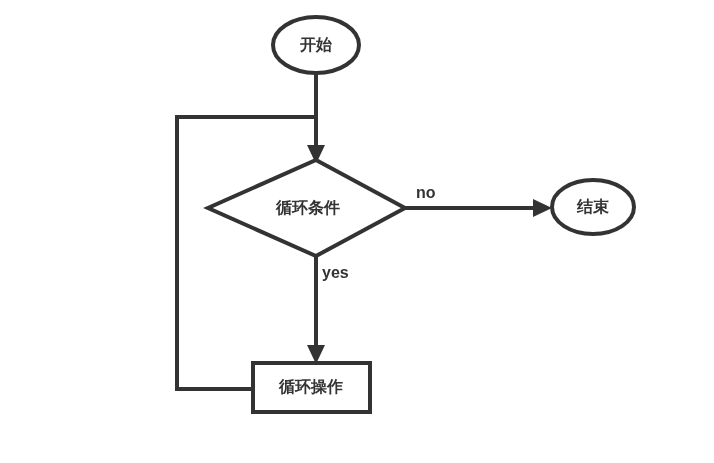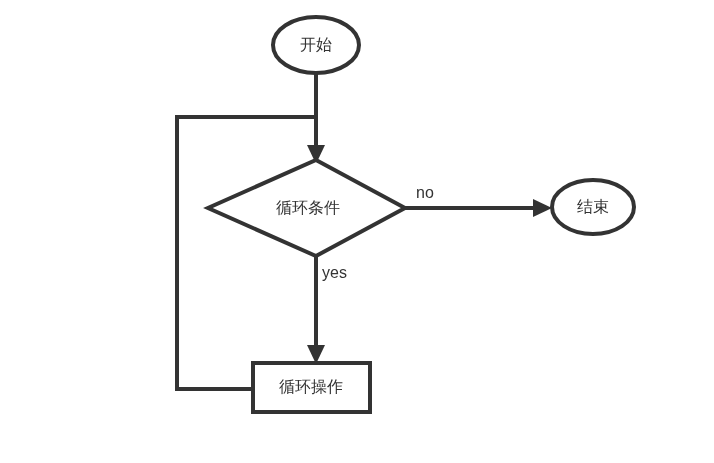--- a/index.html
+++ b/index.html
@@ -11,20 +11,21 @@
     width: 714px;
     height: 463px;
     font-family: "Liberation Sans", sans-serif;
     overflow: hidden;
   }
   #flowchart-canvas {
     position: relative;
     width: 714px;
     height: 463px;
     background: #ffffff;
+    font-weight: bold;
   }
   #flow-svg {
     position: absolute;
     left: 0;
     top: 0;
     width: 714px;
     height: 463px;
   }
   .node-label {
     font-family: "Liberation Sans", sans-serif;

